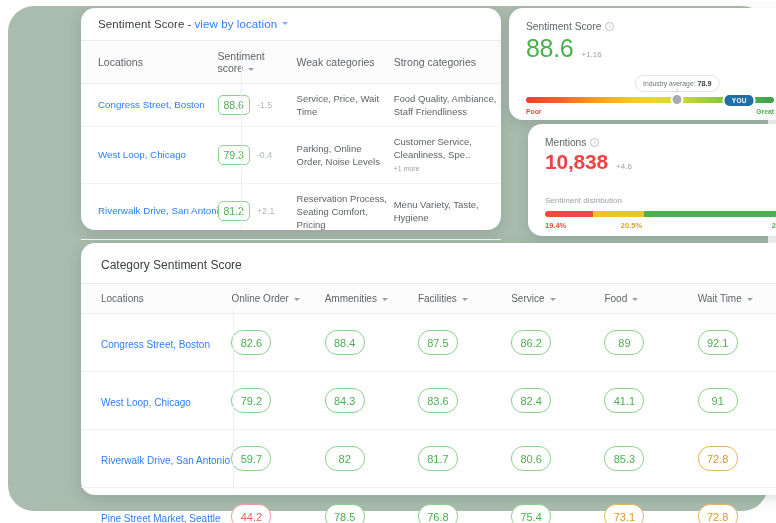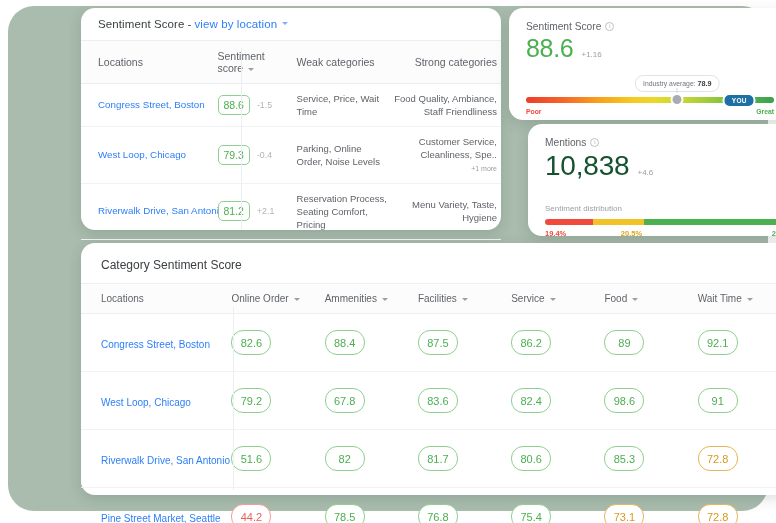--- a/index.html
+++ b/index.html
@@ -78,21 +78,21 @@
     color: #5f6368;
     padding: 8px 4px 8px 0;
     border-bottom: 1px solid #f0f2f4;
     vertical-align: middle;
     line-height: 1.38;
   }
   .t1 tr:last-child td { border-bottom: none; }
   .t1 .c-loc  { width: 125px; padding-left: 17px; }
   .t1 .c-sc   { width: 88px;  padding-left: 10px; }
   .t1 .c-weak { width: 96px; }
-  .t1 .c-strong { width: 106px; text-align: right; }
+  .t1 .c-strong { width: 106px; }
   .loc-link {
     color: #2d7ff9;
     font-size: 9.8px;
     white-space: nowrap;
   }
   .vline {
     position: absolute;
     left: 160px; top: 40px;
     width: 1px; height: 182px;
     background: #eceff1;
@@ -131,21 +131,21 @@
   }
   .info-i {
     display:inline-flex; align-items:center; justify-content:center;
     width: 9px; height: 9px;
     border:1px solid #bdc1c6; border-radius:50%;
     font-size:6.5px; color:#bdc1c6; line-height:1;
     font-family:"Liberation Serif", serif;
   }
   .big-row { display:flex; align-items:baseline; gap:8px; padding: 2px 0 0 17px; }
   .big-green { font-size: 25px; color:#4caf50; font-weight:400; letter-spacing:-.3px; }
-  .big-dark  { font-size: 28px; color:#14532d; font-weight:400; letter-spacing:-.2px; }
+  .big-dark  { font-size: 21px; color:#ef4444; font-weight:700; letter-spacing:-.2px; }
   .big-delta { font-size: 8px; color:#9aa0a6; }
 
   
   .gauge-area { position: relative; margin: 14px 17px 0 17px; height: 40px; }
   .gauge-bar {
     position:absolute; left:0; right:0; top:20px; height:6px;
     border-radius:3px;
     background: linear-gradient(to right,
       #ef3b2c 0%, #f4622a 14%, #f89c1c 28%, #f6c81f 42%,
       #e9d92a 52%, #c3d636 64%, #8cc63f 78%, #4caf50 92%, #3ca04a 100%);
@@ -389,29 +389,29 @@
           <td class="cc"><span class="badge2 green">82.6</span></td>
           <td class="cc"><span class="badge2 green">88.4</span></td>
           <td class="cc"><span class="badge2 green">87.5</span></td>
           <td class="cc"><span class="badge2 green">86.2</span></td>
           <td class="cc"><span class="badge2 green">89</span></td>
           <td class="cc"><span class="badge2 green">92.1</span></td>
         </tr>
         <tr>
           <td class="cl"><span class="loc-link2">West Loop, Chicago</span></td>
           <td class="cc"><span class="badge2 green">79.2</span></td>
-          <td class="cc"><span class="badge2 green">67.8</span></td>
+          <td class="cc"><span class="badge2 green">84.3</span></td>
           <td class="cc"><span class="badge2 green">83.6</span></td>
           <td class="cc"><span class="badge2 green">82.4</span></td>
-          <td class="cc"><span class="badge2 green">98.6</span></td>
+          <td class="cc"><span class="badge2 green">41.1</span></td>
           <td class="cc"><span class="badge2 green">91</span></td>
         </tr>
         <tr>
           <td class="cl"><span class="loc-link2">Riverwalk Drive, San Antonio</span></td>
-          <td class="cc"><span class="badge2 green">51.6</span></td>
+          <td class="cc"><span class="badge2 green">59.7</span></td>
           <td class="cc"><span class="badge2 green">82</span></td>
           <td class="cc"><span class="badge2 green">81.7</span></td>
           <td class="cc"><span class="badge2 green">80.6</span></td>
           <td class="cc"><span class="badge2 green">85.3</span></td>
           <td class="cc"><span class="badge2 amber">72.8</span></td>
         </tr>
         <tr>
           <td class="cl"><span class="loc-link2">Pine Street Market, Seattle</span></td>
           <td class="cc"><span class="badge2 red">44.2</span></td>
           <td class="cc"><span class="badge2 green">78.5</span></td>

